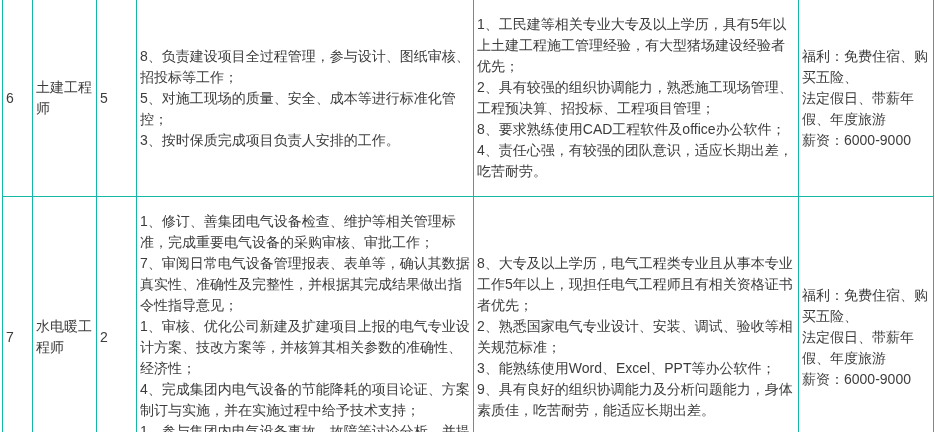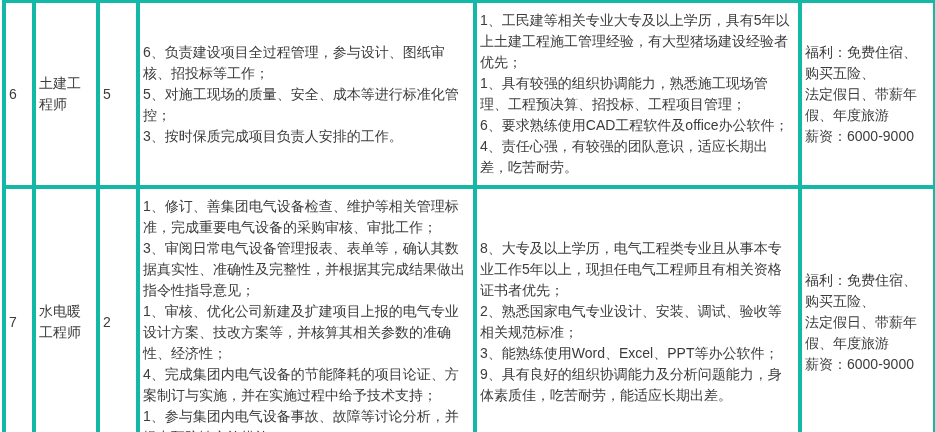--- a/index.html
+++ b/index.html
@@ -15,25 +15,25 @@
     border-collapse: collapse;
     table-layout: fixed;
     width: 931px;
     margin: -1px 0 0 2px;
     font-size: 14px;
     line-height: 21px;
     color: #3c3c3c;
     letter-spacing: 0;
   }
   table.jobs td {
-    border: 4px solid #14b8a6;
+    border: 1px solid #14b8a6;
     vertical-align: middle;
     overflow-wrap: break-word;
     line-break: strict;
-    padding: 7px 3px;
+    padding: 14px 3px;
   }
   td.c-seq       { padding-left: 4px; }
   td.c-pos       { padding-left: 3px; padding-right: 3px; }
   td.c-count     { padding-left: 4px; }
   td.c-duties    { padding-left: 3px; padding-right: 3px; }
   td.c-reqs      { padding-left: 4px; padding-right: 4px; }
   td.c-benefits  { padding-left: 5px; padding-right: 6px; }
   tr.r1 { height: 172px; }
   tr.r2 { height: 253px; }
   tr.r-partial { height: 40px; }
@@ -51,43 +51,43 @@
       <col style="width:337px">
       <col style="width:325px">
       <col style="width:135px">
     </colgroup>
     <tbody>
       <tr class="r1">
         <td class="c-seq">6</td>
         <td class="c-pos">土建工程师</td>
         <td class="c-count">5</td>
         <td class="c-duties">
-            <div class="line">6、负责建设项目全过程管理，参与设计、图纸审核、招投标等工作；</div>
+            <div class="line">8、负责建设项目全过程管理，参与设计、图纸审核、招投标等工作；</div>
             <div class="line">5、对施工现场的质量、安全、成本等进行标准化管控；</div>
             <div class="line">3、按时保质完成项目负责人安排的工作。</div>
           </td>
         <td class="c-reqs">
             <div class="line">1、工民建等相关专业大专及以上学历，具有5年以上土建工程施工管理经验，有大型猪场建设经验者优先；</div>
-            <div class="line">1、具有较强的组织协调能力，熟悉施工现场管理、工程预决算、招投标、工程项目管理；</div>
-            <div class="line">6、要求熟练使用CAD工程软件及office办公软件；</div>
+            <div class="line">2、具有较强的组织协调能力，熟悉施工现场管理、工程预决算、招投标、工程项目管理；</div>
+            <div class="line">8、要求熟练使用CAD工程软件及office办公软件；</div>
             <div class="line">4、责任心强，有较强的团队意识，适应长期出差，吃苦耐劳。</div>
           </td>
         <td class="c-benefits">
             <div class="line">福利：免费住宿、购买五险、</div>
             <div class="line">法定假日、带薪年假、年度旅游</div>
             <div class="line">薪资：6000-9000</div>
           </td>
       </tr>
       <tr class="r2">
         <td class="c-seq">7</td>
         <td class="c-pos">水电暖工程师</td>
         <td class="c-count">2</td>
         <td class="c-duties">
             <div class="line">1、修订、善集团电气设备检查、维护等相关管理标准，完成重要电气设备的采购审核、审批工作；</div>
-            <div class="line">3、审阅日常电气设备管理报表、表单等，确认其数据真实性、准确性及完整性，并根据其完成结果做出指令性指导意见；</div>
+            <div class="line">7、审阅日常电气设备管理报表、表单等，确认其数据真实性、准确性及完整性，并根据其完成结果做出指令性指导意见；</div>
             <div class="line">1、审核、优化公司新建及扩建项目上报的电气专业设计方案、技改方案等，并核算其相关参数的准确性、经济性；</div>
             <div class="line">4、完成集团内电气设备的节能降耗的项目论证、方案制订与实施，并在实施过程中给予技术支持；</div>
             <div class="line">1、参与集团内电气设备事故、故障等讨论分析，并提出预防性实施措施。</div>
           </td>
         <td class="c-reqs">
             <div class="line">8、大专及以上学历，电气工程类专业且从事本专业工作5年以上，现担任电气工程师且有相关资格证书者优先；</div>
             <div class="line">2、熟悉国家电气专业设计、安装、调试、验收等相关规范标准；</div>
             <div class="line">3、能熟练使用Word、Excel、PPT等办公软件；</div>
             <div class="line">9、具有良好的组织协调能力及分析问题能力，身体素质佳，吃苦耐劳，能适应长期出差。</div>
           </td>

